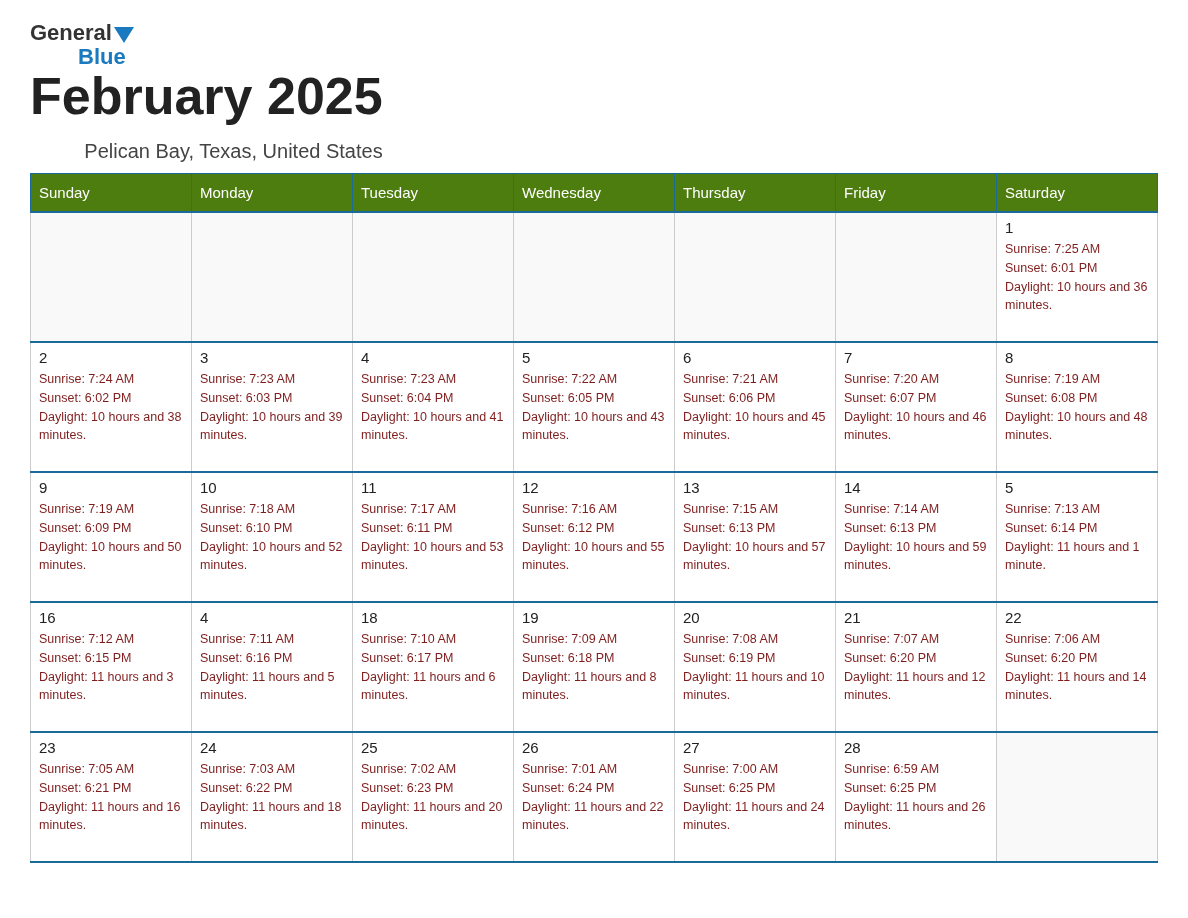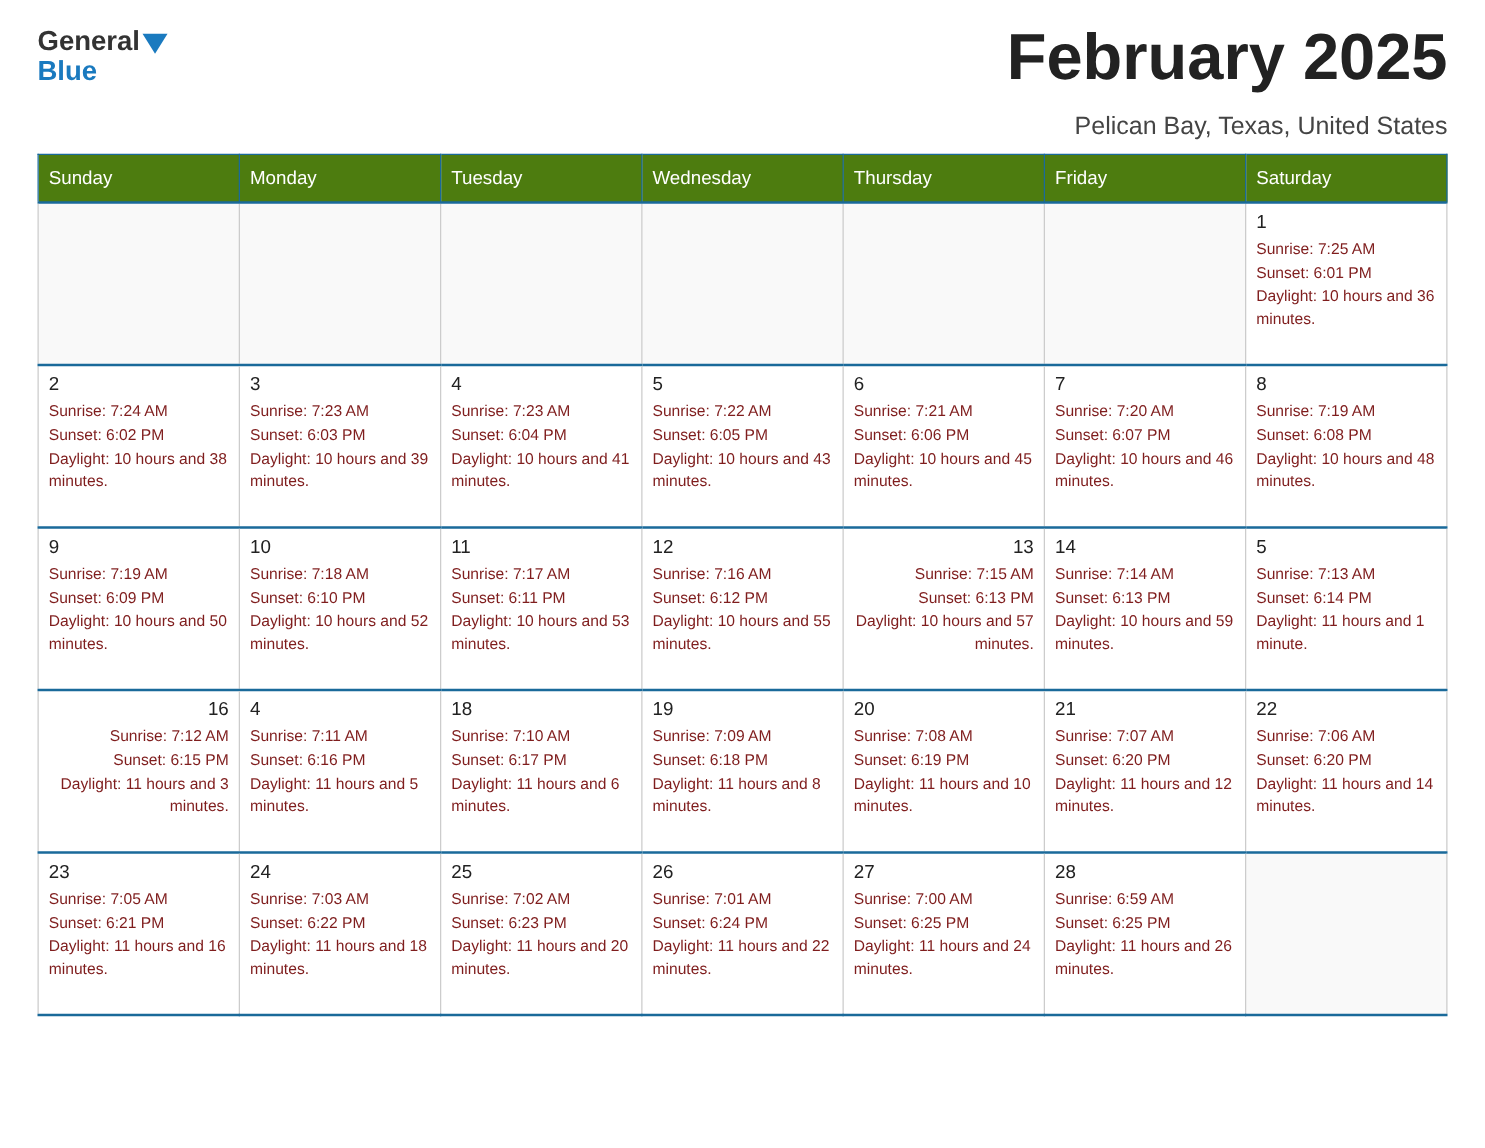--- a/index.html
+++ b/index.html
@@ -5,23 +5,24 @@
     * { box-sizing: border-box; margin: 0; padding: 0; }
     body {
       font-family: Arial, sans-serif;
       background: #fff;
       padding: 20px 30px;
       width: 1188px;
       min-height: 918px;
     }
     .header {
       display: flex;
-      justify-content: space-between;
+      justify-content: center;
       align-items: flex-start;
       margin-bottom: 10px;
+      flex-direction: column;
     }
     .logo {
       display: flex;
       flex-direction: column;
       align-items: flex-start;
     }
     .logo-top {
       display: flex;
       align-items: center;
     }
@@ -37,20 +38,21 @@
       border-right: 10px solid transparent;
       border-top: 16px solid #1a7abf;
       margin-left: 2px;
       margin-top: 4px;
     }
     .logo-blue {
       font-size: 22px;
       font-weight: bold;
       color: #1a7abf;
       margin-top: -2px;
+      margin-left: 48px;
     }
     .title-section {
       text-align: right;
     }
     .month-title {
       font-size: 52px;
       font-weight: bold;
       color: #222;
       line-height: 1;
     }
@@ -185,35 +187,35 @@
           <div class="day-info">Sunrise: 7:18 AM<br>Sunset: 6:10 PM<br>Daylight: 10 hours and 52 minutes.</div>
         </td>
         <td style="min-height: 100px; height: 130px;">
           <div class="day-number">11</div>
           <div class="day-info">Sunrise: 7:17 AM<br>Sunset: 6:11 PM<br>Daylight: 10 hours and 53 minutes.</div>
         </td>
         <td style="min-height: 100px; height: 130px;">
           <div class="day-number">12</div>
           <div class="day-info">Sunrise: 7:16 AM<br>Sunset: 6:12 PM<br>Daylight: 10 hours and 55 minutes.</div>
         </td>
-        <td style="min-height: 100px; height: 130px; text-align: right;">
+        <td style="min-height: 100px; height: 130px;">
           <div class="day-number">13</div>
           <div class="day-info">Sunrise: 7:15 AM<br>Sunset: 6:13 PM<br>Daylight: 10 hours and 57 minutes.</div>
         </td>
         <td style="min-height: 100px; height: 130px;">
           <div class="day-number">14</div>
           <div class="day-info">Sunrise: 7:14 AM<br>Sunset: 6:13 PM<br>Daylight: 10 hours and 59 minutes.</div>
         </td>
         <td style="min-height: 100px; height: 130px;">
           <div class="day-number">5</div>
           <div class="day-info">Sunrise: 7:13 AM<br>Sunset: 6:14 PM<br>Daylight: 11 hours and 1 minute.</div>
         </td>
       </tr>
       <tr class="row-divider">
-        <td style="min-height: 100px; height: 130px; text-align: right;">
+        <td style="min-height: 100px; height: 130px;">
           <div class="day-number">16</div>
           <div class="day-info">Sunrise: 7:12 AM<br>Sunset: 6:15 PM<br>Daylight: 11 hours and 3 minutes.</div>
         </td>
         <td style="min-height: 100px; height: 130px;">
           <div class="day-number">4</div>
           <div class="day-info">Sunrise: 7:11 AM<br>Sunset: 6:16 PM<br>Daylight: 11 hours and 5 minutes.</div>
         </td>
         <td style="min-height: 100px; height: 130px;">
           <div class="day-number">18</div>
           <div class="day-info">Sunrise: 7:10 AM<br>Sunset: 6:17 PM<br>Daylight: 11 hours and 6 minutes.</div>

